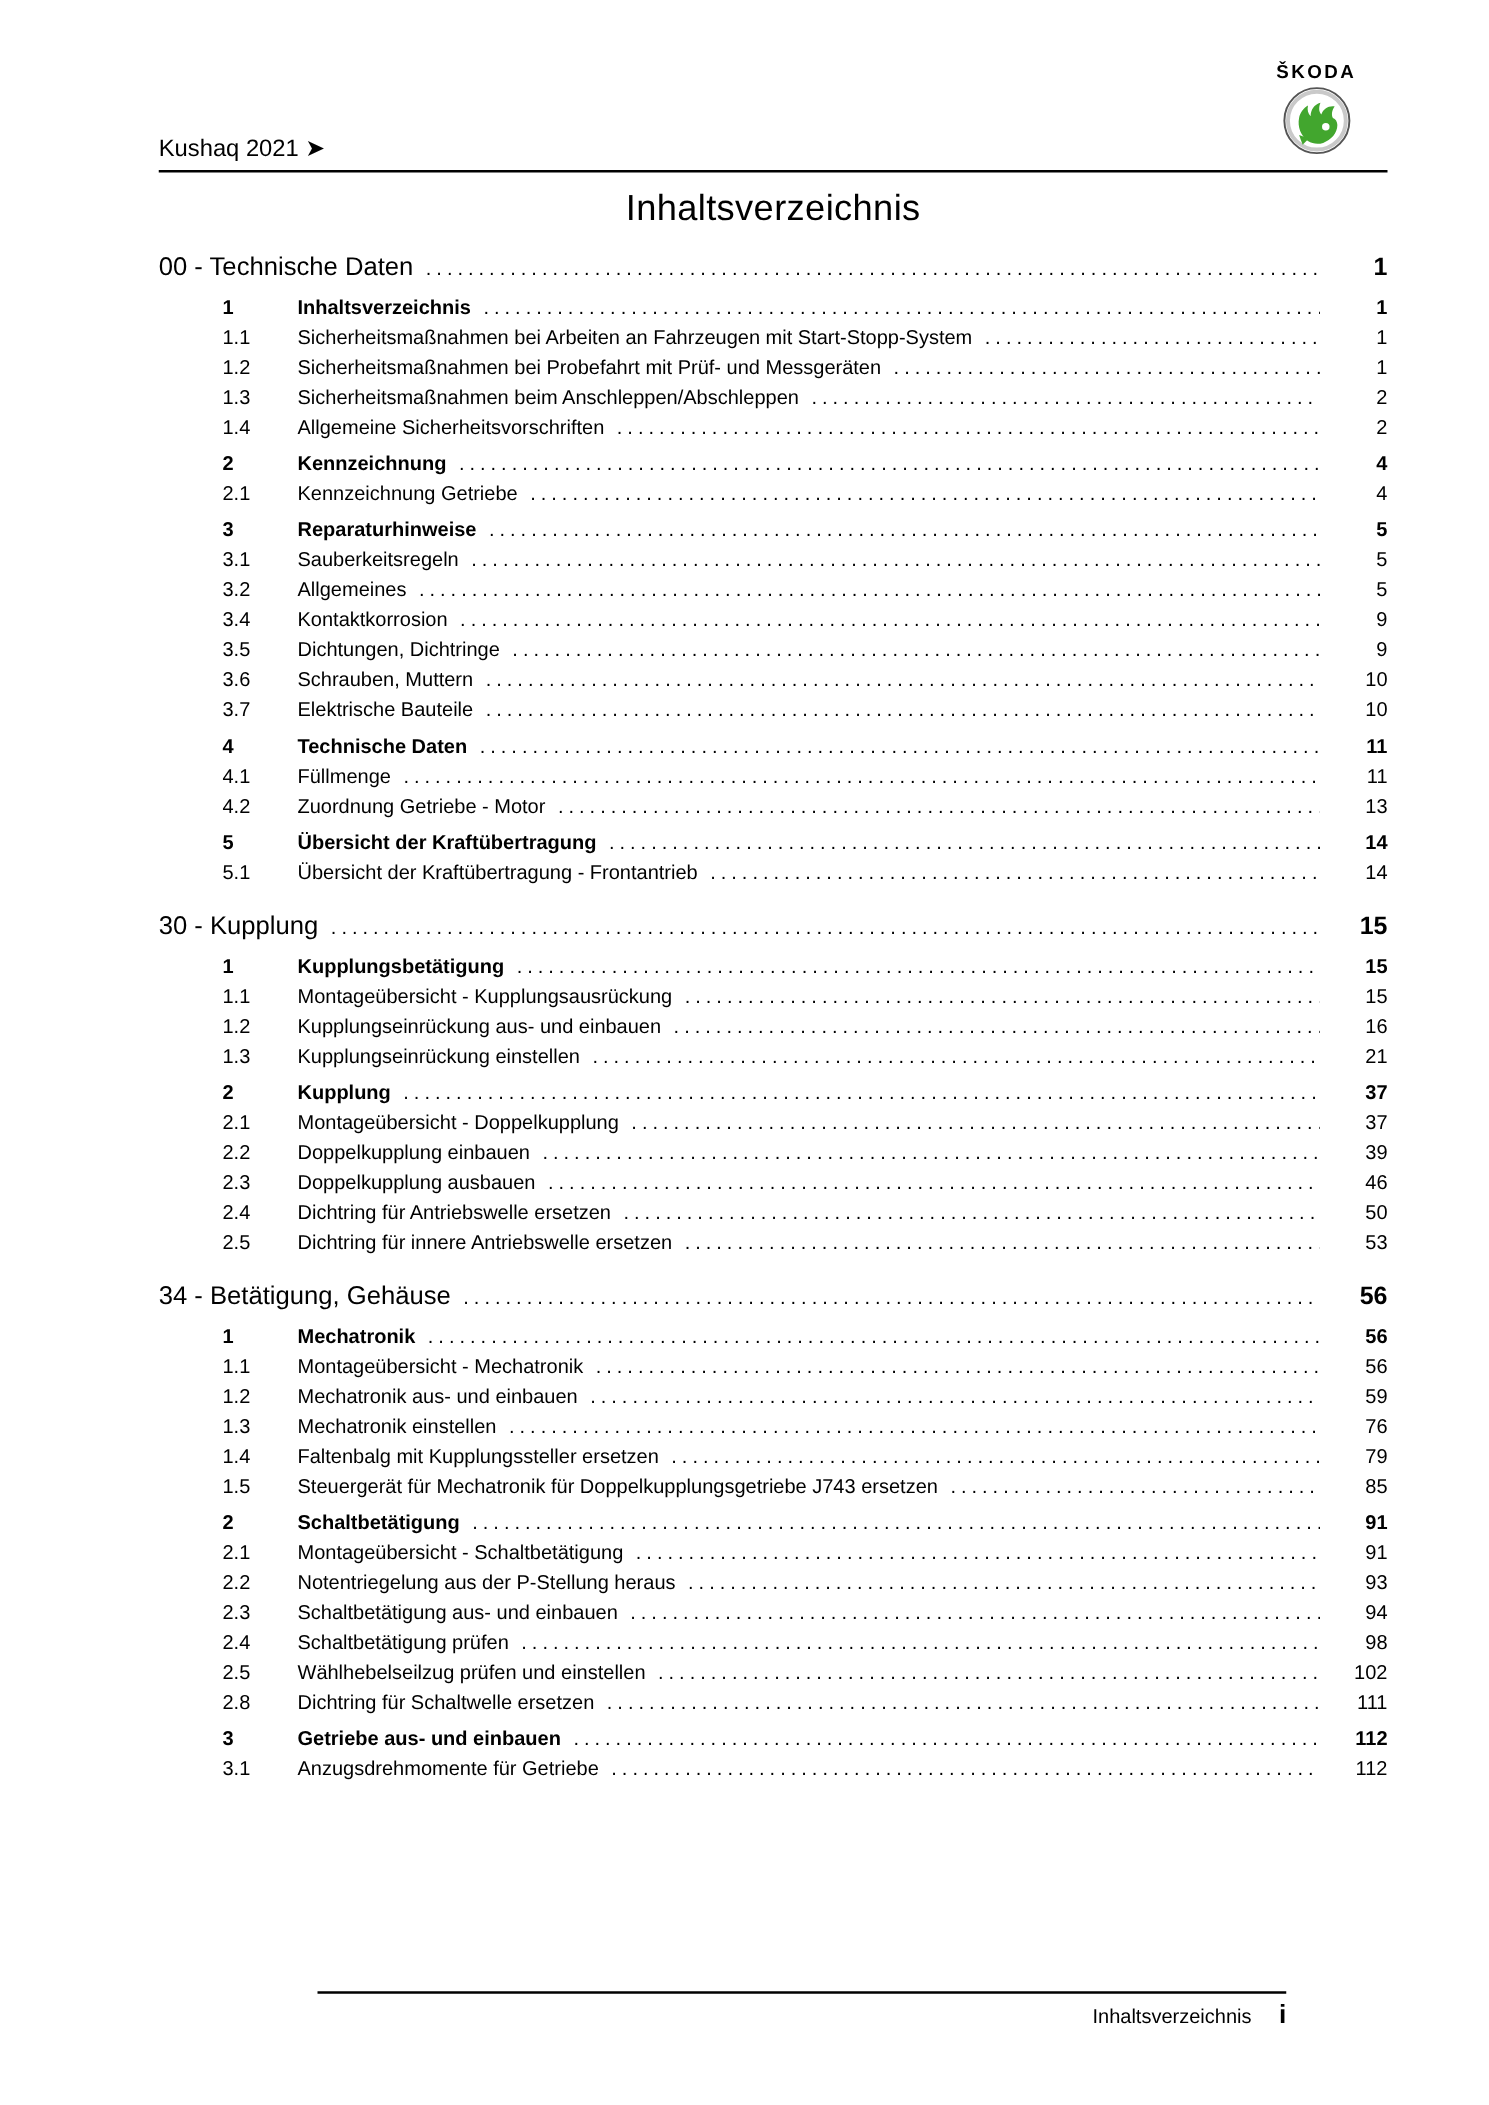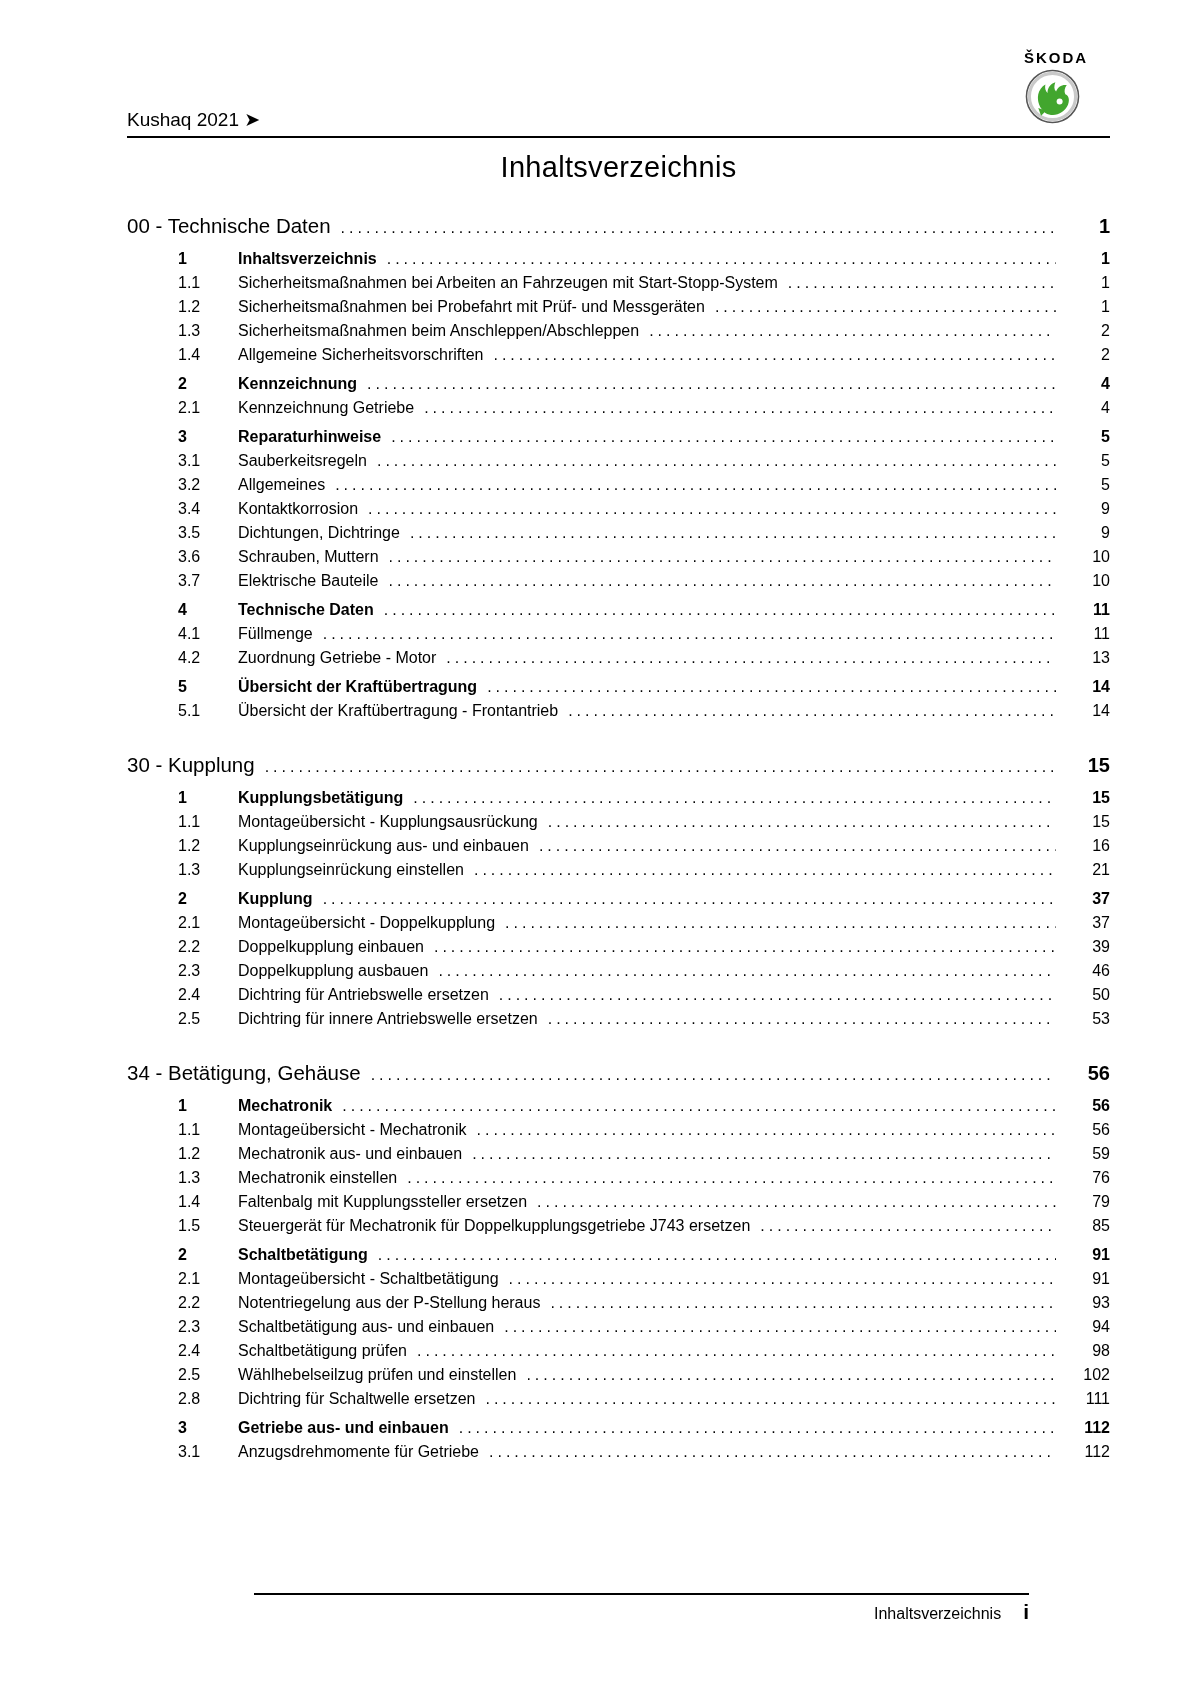--- a/index.html
+++ b/index.html
@@ -6,31 +6,31 @@
   body{
     width:1191px;height:1684px;
     background:#ffffff;color:#000;
     font-family:"Liberation Sans","DejaVu Sans",sans-serif;
     position:relative;overflow:hidden;
   }
   .content{position:absolute;left:127px;right:81px;top:0;}
 
   
   .hdr-text{margin-top:108px;text-align:left;padding-right:88px;font-size:19px;line-height:23px;}
-  .logo{position:absolute;top:50px;right:4px;width:82px;text-align:left;}
+  .logo{position:absolute;top:50px;right:16px;width:82px;text-align:center;}
   .logo-text{font-weight:bold;font-size:15px;letter-spacing:2px;line-height:16px;}
   .logo svg{width:57px;height:57px;margin-top:2px;display:inline-block;}
   .hr{height:2px;background:#000;margin-top:5px;}
 
   
   h1{font-size:29px;font-weight:400;text-align:center;margin:13px 0 15px;letter-spacing:0.3px;}
 
   
   #toc{margin-top:0;}
-  .sec-row{display:flex;align-items:baseline;font-size:20.5px;line-height:27px;margin-top:28px;margin-bottom:6px;}
+  .sec-row{display:flex;align-items:baseline;font-size:20.5px;line-height:27px;margin-top:16px;margin-bottom:6px;}
   .sec-row .pg{font-weight:bold;font-size:20px;}
   .trow{display:flex;align-items:baseline;font-size:16px;line-height:24px;padding-left:51px;}
   .trow.bold{font-weight:bold;margin-top:5px;}
   .trow .num{flex:0 0 60px;}
   .etitle,.sec-title{flex:0 0 auto;white-space:nowrap;}
   .dots{flex:1 1 auto;overflow:hidden;white-space:nowrap;margin:0 8px 0 10px;font-weight:400;font-size:16px;}
   .dots::after{
     content:"..........................................................................................................................................................";
     letter-spacing:4px;
   }

